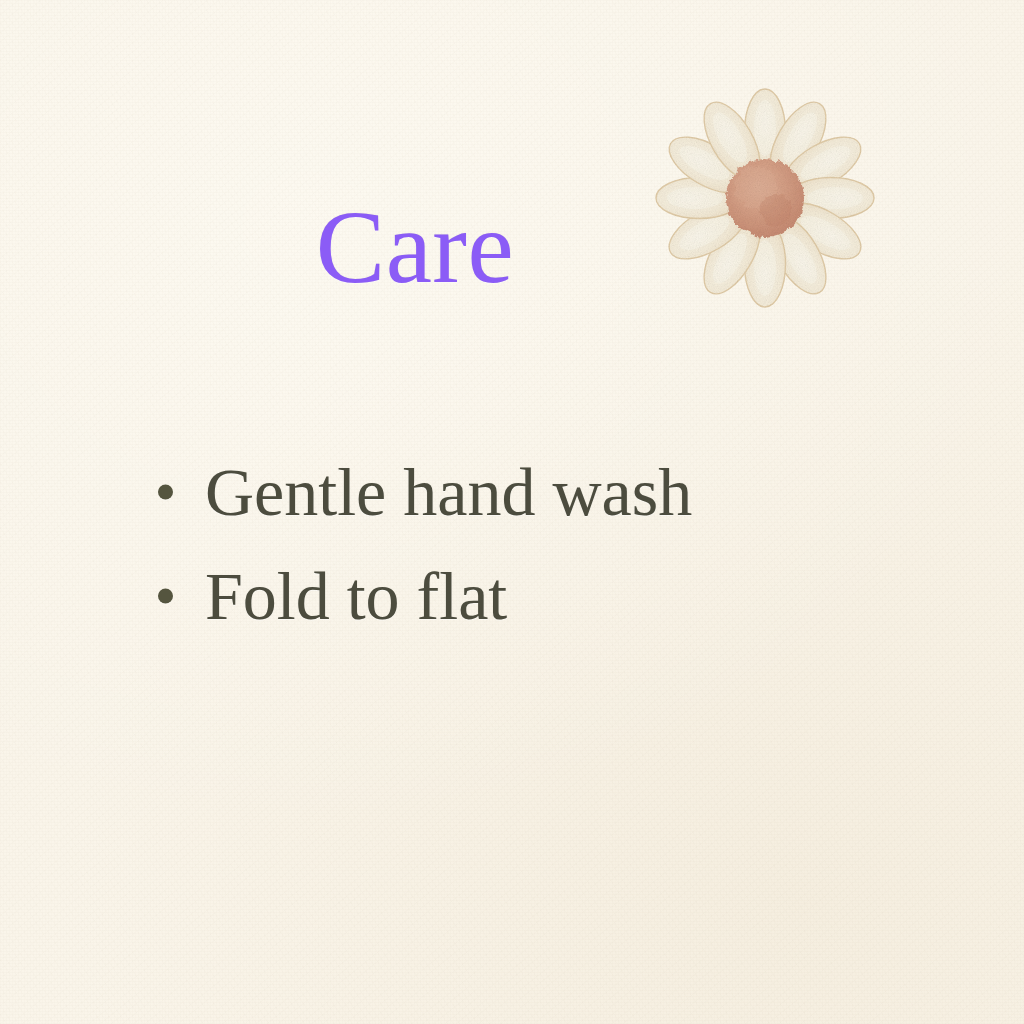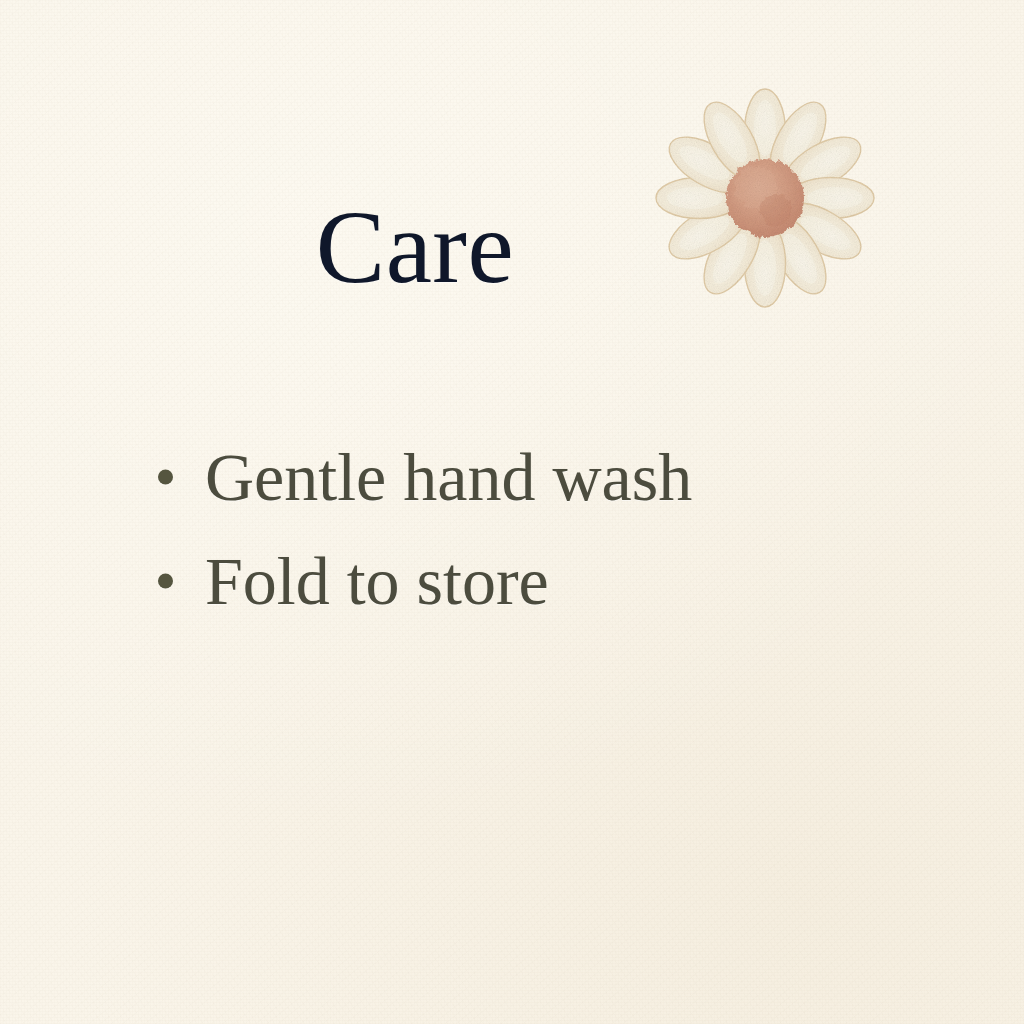--- a/index.html
+++ b/index.html
@@ -64,39 +64,39 @@
       radial-gradient(120% 110% at 78% 88%, rgba(238,228,208,.40) 0%, rgba(238,228,208,0) 60%);
   }
 
   
   #heading {
     position: absolute;
     left: 0;
     top: 118px;
     width: 830px;
     text-align: center;
-    color: #0f172a;
+    color: #8b5cf6;
     font-size: 104px;
     line-height: 118px;
     letter-spacing: .5px;
     font-weight: 400;
     text-rendering: optimizeLegibility;
     text-shadow: 0 1px 0 rgba(255,255,255,.55),
                  0 0 1px rgba(76,76,62,.18);
   }
   #heading .title-line {
     display: block;
     white-space: nowrap;
   }
 
   
   #care-list {
     position: absolute;
     left: 152px;
-    top: 425px;
+    top: 440px;
     list-style: none;
     margin: 0;
     padding: 0;
     color: #4c4c3e;
     font-size: 68px;
     line-height: 104px;
     text-shadow: 0 1px 0 rgba(255,255,255,.55),
                  0 0 1px rgba(76,76,62,.16);
   }
   #care-list li {
@@ -201,17 +201,17 @@
     <span class="title-line">Care</span>
   </h1>
 
   <ul id="care-list">
     <li>
       <span class="bullet-dot"></span>
       <span class="item-text">Gentle hand wash</span>
     </li>
     <li>
       <span class="bullet-dot"></span>
-      <span class="item-text">Fold to store</span>
+      <span class="item-text">Fold to flat</span>
     </li>
   </ul>
 
 </div>
 
 </body></html>

